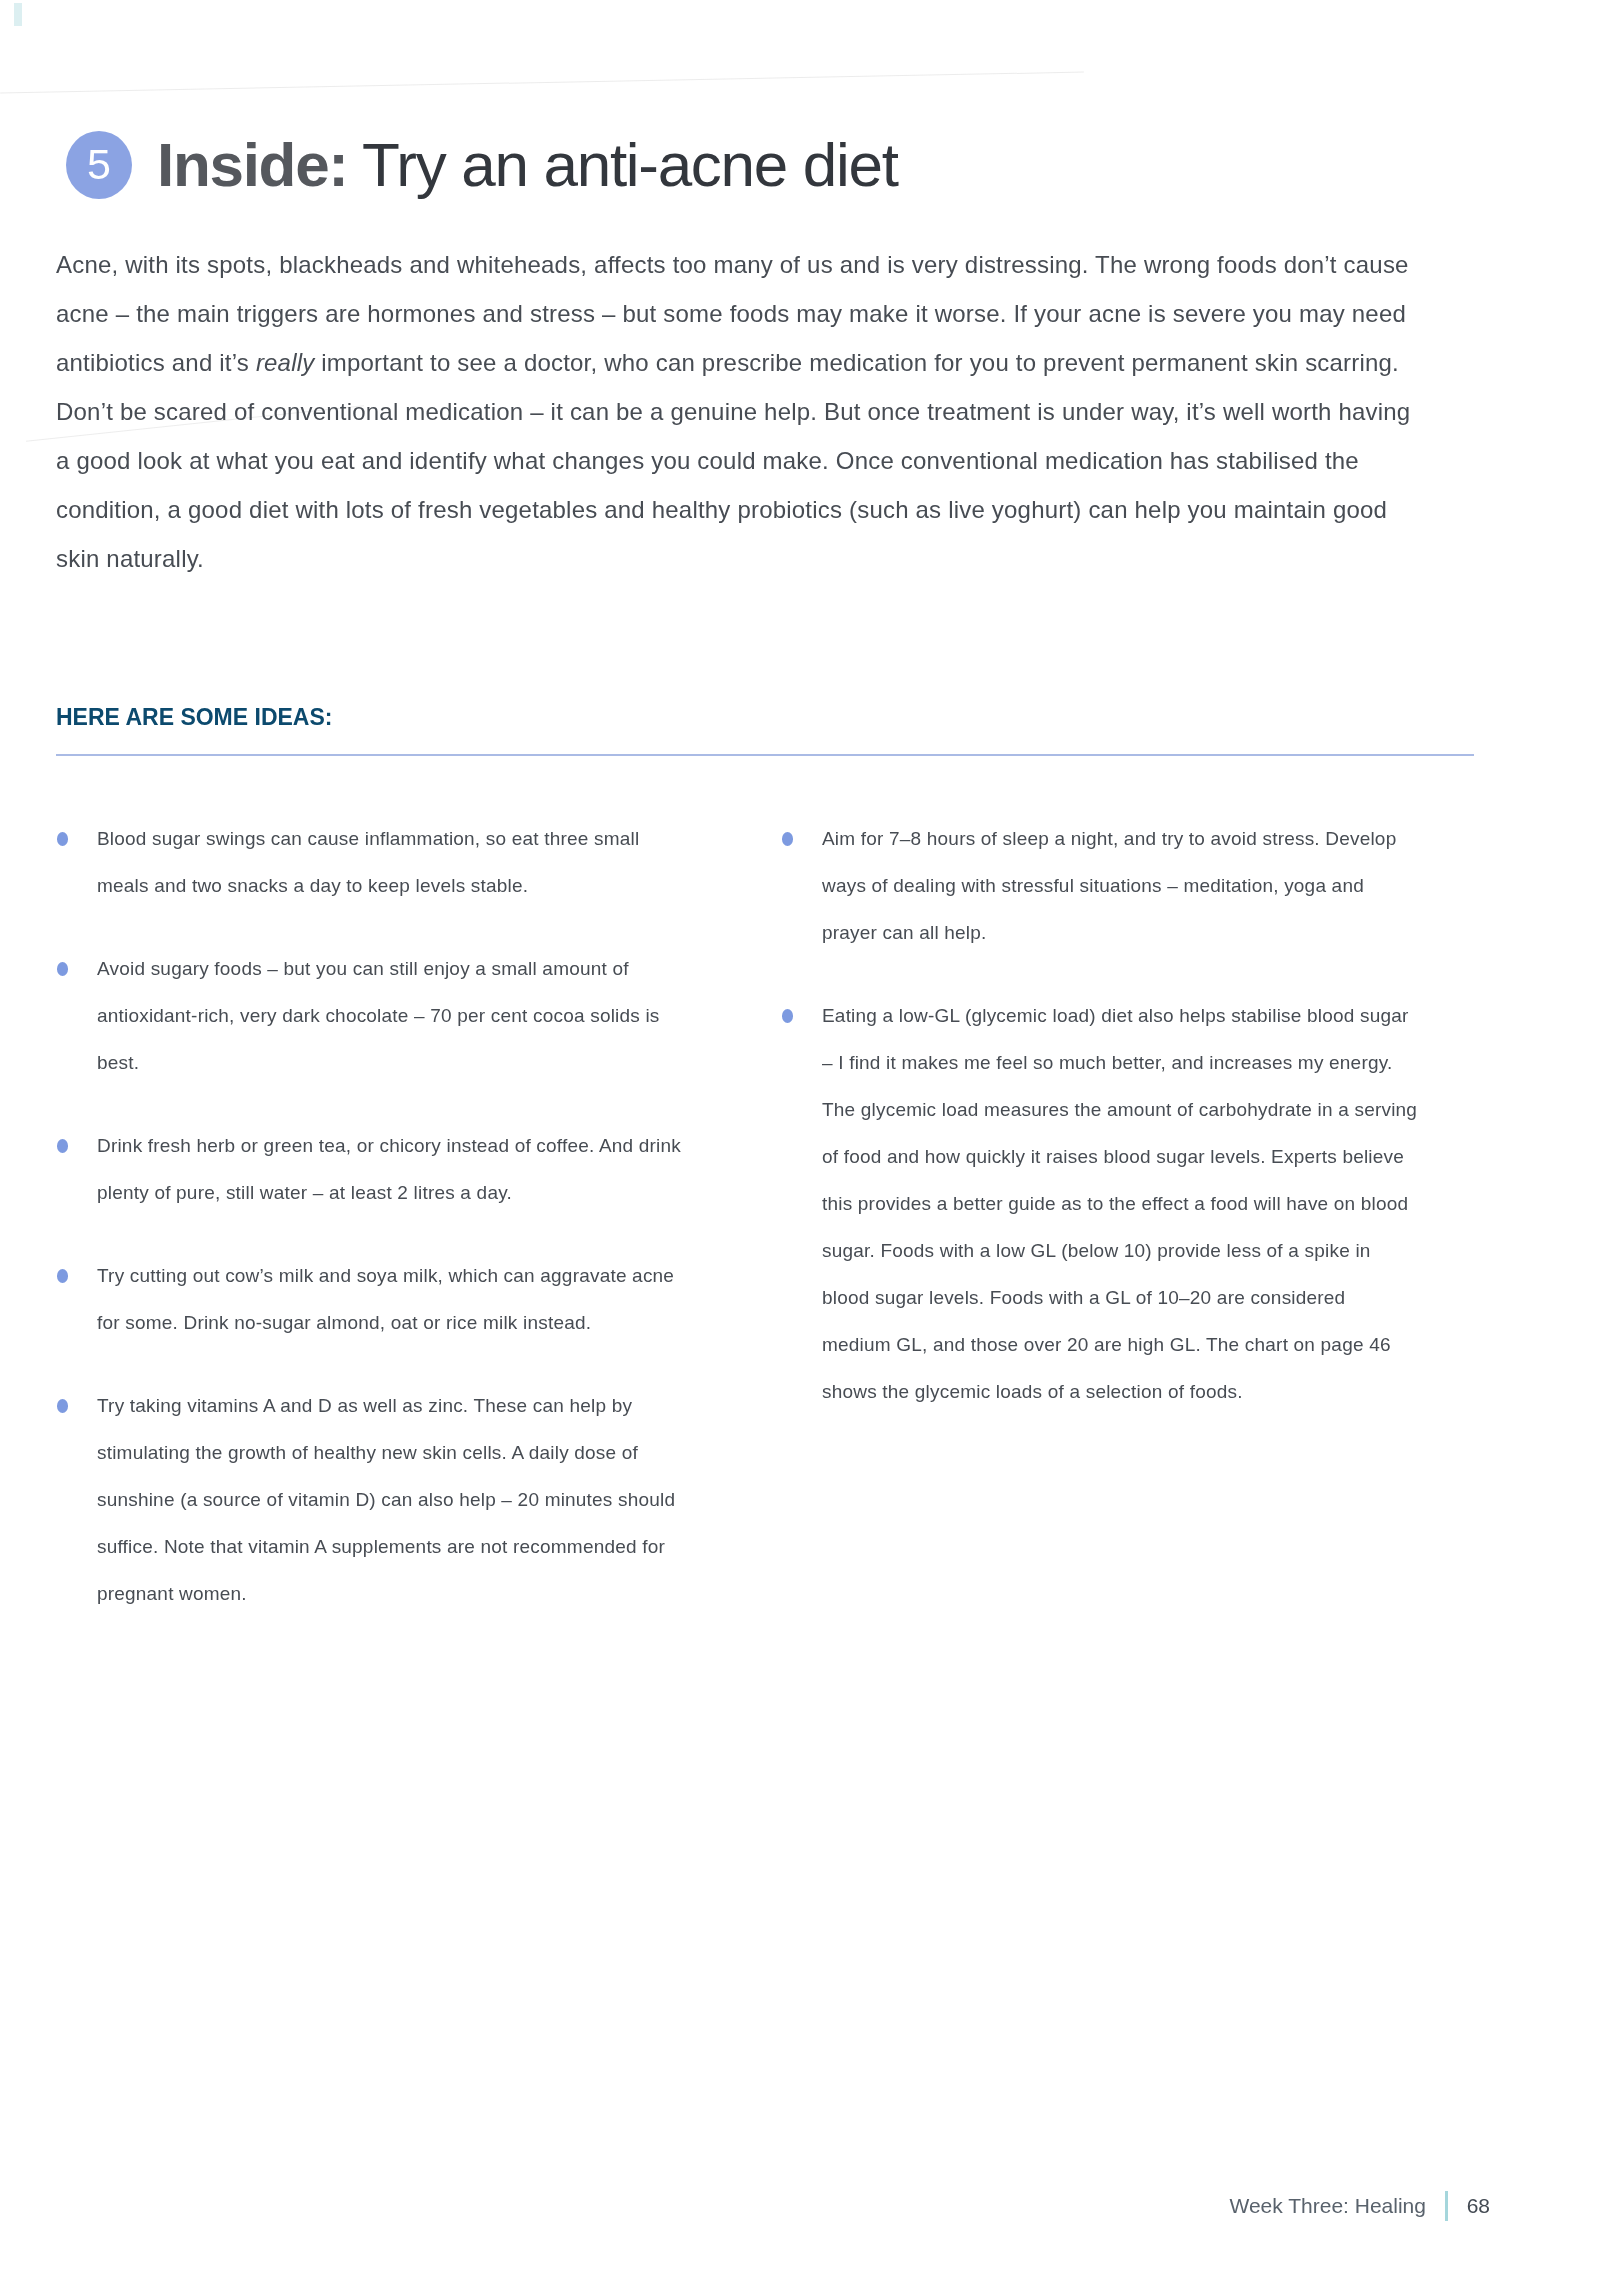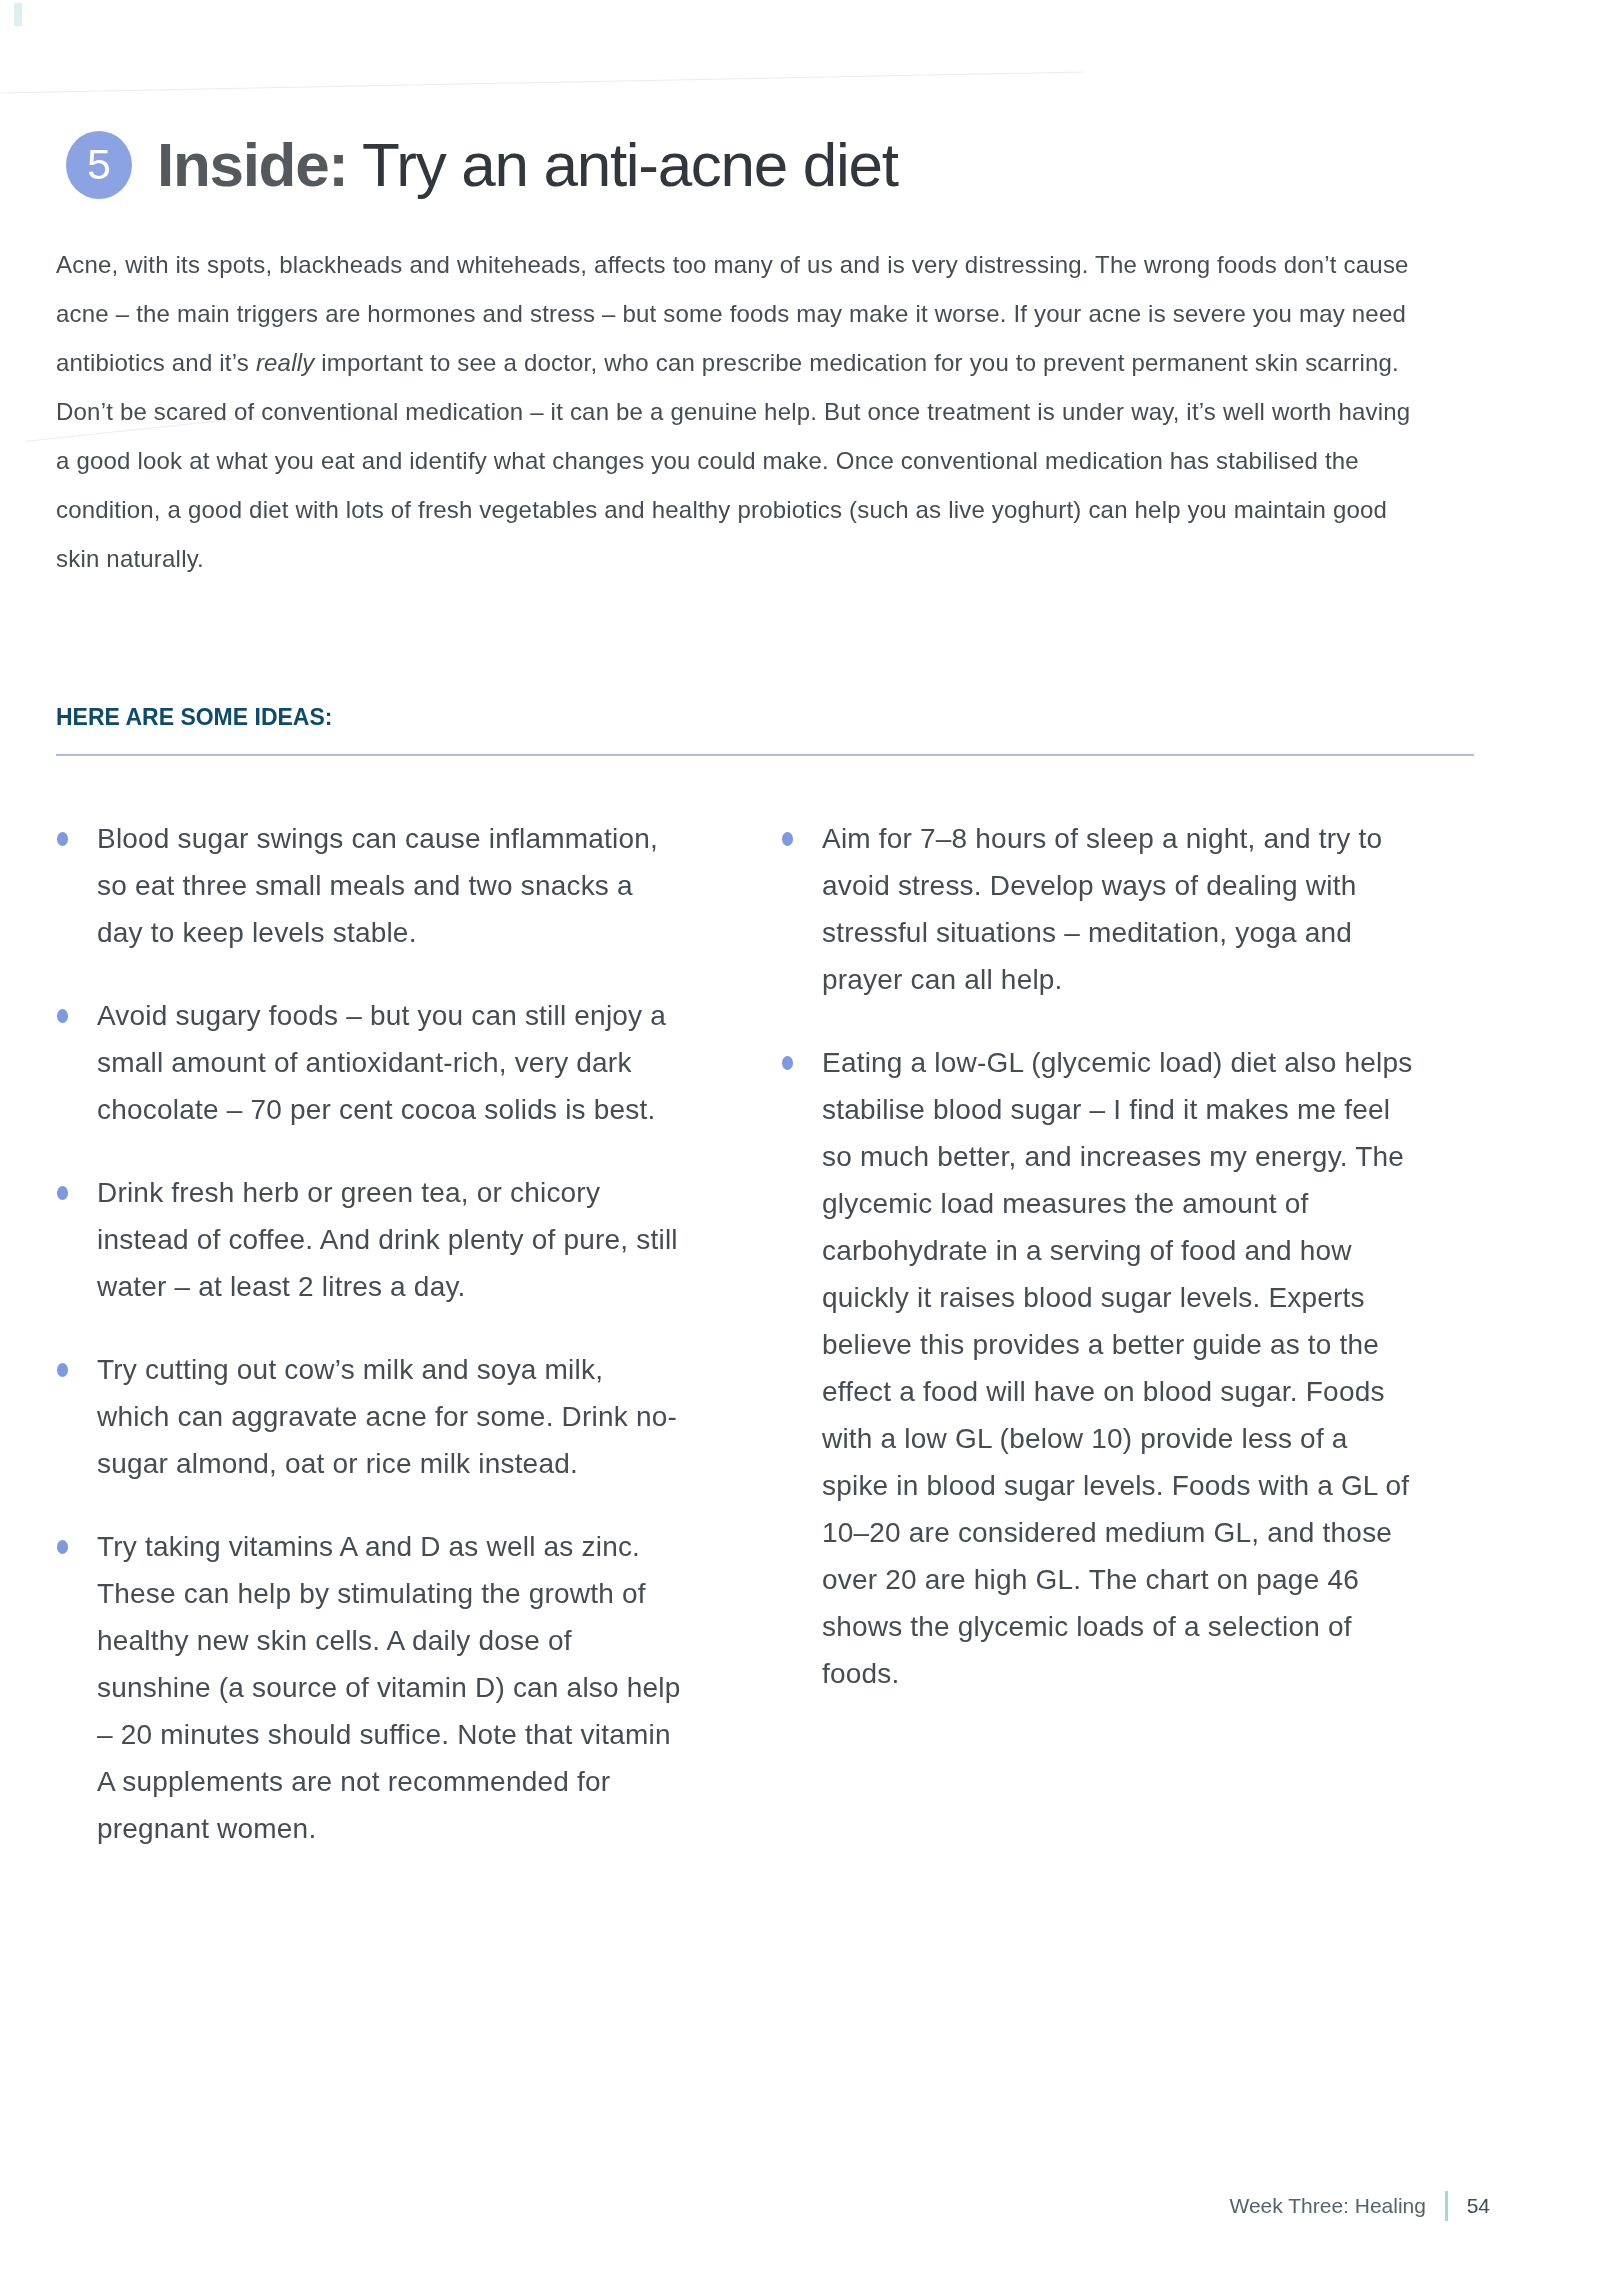--- a/index.html
+++ b/index.html
@@ -65,21 +65,21 @@
   }
 
   .col{
     position:absolute;top:815px;
     margin:0;padding:0;list-style:none;
   }
   .col-left{left:56px;width:627px;}
   .col-right{left:781px;width:638px;}
   .col li{
     position:relative;padding-left:41px;margin:0 0 36px 0;
-    font-size:28px;line-height:47px;color:#474c53;
+    font-size:19px;line-height:47px;color:#474c53;
     letter-spacing:0.2px;font-weight:300;
   }
   .dot{
     position:absolute;left:0.9px;top:17px;width:11.6px;height:14.3px;
     border-radius:50%;background:#7d9ae0;
   }
 
   
   .footer{
     position:absolute;top:2191px;right:133px;
@@ -144,17 +144,17 @@
     </li>
     <li>
       <span class="dot"></span>
       <span>Eating a low-GL (glycemic load) diet also helps stabilise blood sugar – I find it makes me feel so much better, and increases my energy. The glycemic load measures the amount of carbohydrate in a serving of food and how quickly it raises blood sugar levels. Experts believe this provides a better guide as to the effect a food will have on blood sugar. Foods with a low GL (below 10) provide less of a spike in blood sugar levels. Foods with a GL of 10–20 are considered medium GL, and those over 20 are high GL. The chart on page 46 shows the glycemic loads of a selection of foods.</span>
     </li>
   </ul>
 
   <footer class="footer">
     <span>Week Three: Healing</span>
     <span class="footer-divider"></span>
-    <span class="page-num">54</span>
+    <span class="page-num">68</span>
   </footer>
 
 </div>
 
 
 </body></html>

